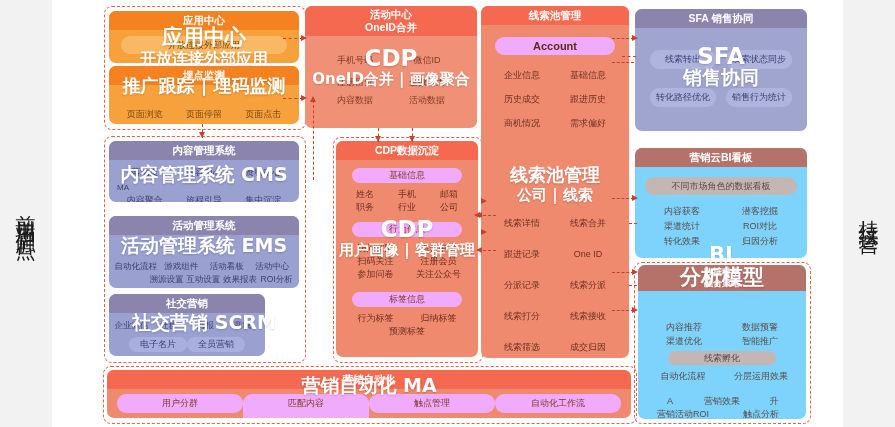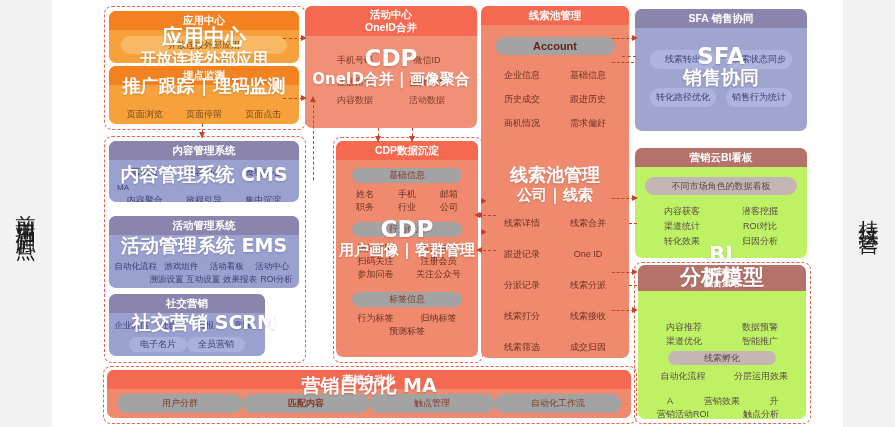--- a/index.html
+++ b/index.html
@@ -54,32 +54,32 @@
   .or .sub{color:#7a4a12;}
 
   
   .rd .card-head{background:#f4694f;}
   .rd{background:#f09177;}
   .rd .sub{color:#7e3a26;}
 
   
   .rd2 .card-head{background:#f4694f;}
   .rd2{background:#ef8a6e;}
-  .rd2 .pill{background:#a3a3a3;color:#7e3a26;}
+  .rd2 .pill{background:#f0abfc;color:#7e3a26;}
   .rd2 .sub{color:#6e3122;}
 
   
   .pu .card-head{background:#8b84ad;}
   .pu{background:#9aa0d0;}
   .pu .pill{background:#a9b0dd;color:#3b3f72;}
   .pu .sub{color:#3b3f72;}
 
   
   .gy .card-head{background:#b5726a;}
-  .gy{background:#bef264;}
+  .gy{background:#7dd3fc;}
   .gy .pill{background:#c4b6b2;color:#5b4b47;}
   .gy .sub{color:#5b4b47;}
 
   .pu2 .card-head{background:#8b84ad;}
   .pu2{background:#9fa5cf;}
   .pu2 .pill{background:#aeb4dd;color:#3b3f72;}
 
   
   .frame{position:absolute;border:1.5px dashed #e8624a;border-radius:8px;}
 
@@ -405,21 +405,21 @@
   </div>
   <div class="overlay" style="left:638px;top:266px;width:168px;">
     <div class="ov-title" style="font-size:21px;">分析模型</div>
   </div>
 
   <div class="card rd2" style="left:107px;top:370px;width:524px;height:48px;">
     <div class="card-head">营销自动化</div>
     <div class="card-body" style="height:29px;">
       <div class="g4" style="position:absolute;left:10px;right:10px;top:5px;">
         <div class="pill" style="height:19px;line-height:19px;">用户分群</div>
-        <div class="pill" style="height:19px;line-height:19px;font-weight:bold;">匹配内容</div>
+        <div class="pill" style="height:33px;line-height:19px;">匹配内容</div>
         <div class="pill" style="height:19px;line-height:19px;">触点管理</div>
         <div class="pill" style="height:19px;line-height:19px;">自动化工作流</div>
       </div>
     </div>
   </div>
   <div class="overlay" style="left:107px;top:374px;width:524px;">
     <div class="ov-title" style="font-size:19px;">营销自动化   MA</div>
   </div>
 
   <div class="arrow" style="left:283px;top:38px;width:20px;"></div>

